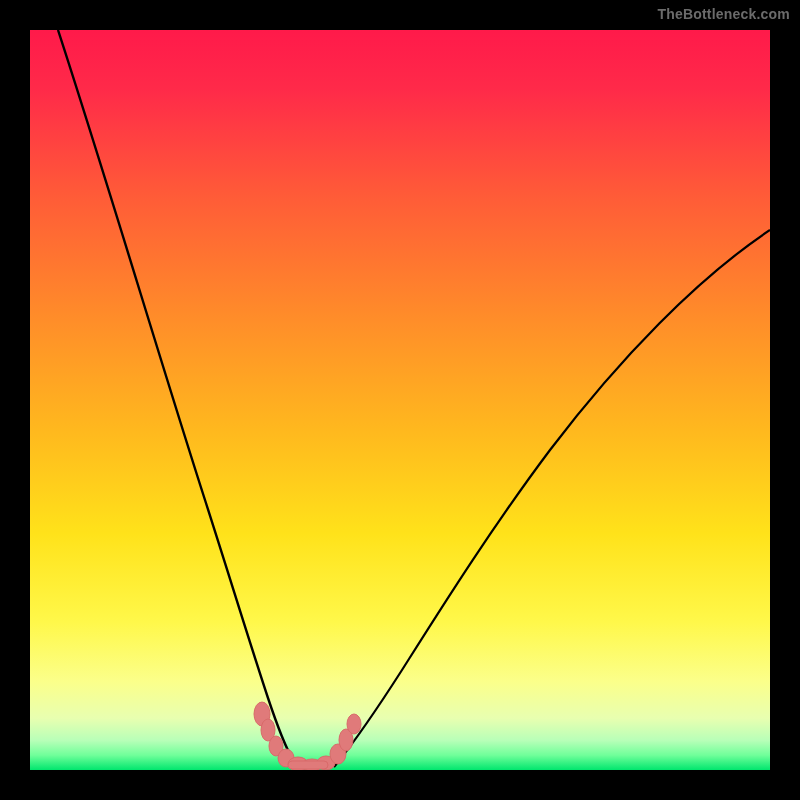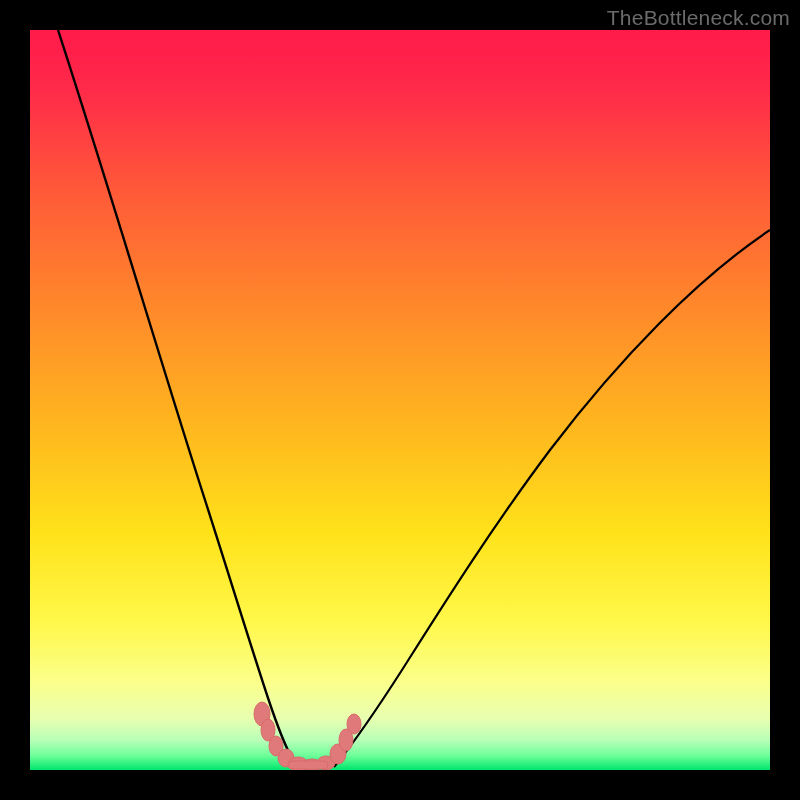--- a/index.html
+++ b/index.html
@@ -24,22 +24,22 @@
     left: 0;
     top: 0;
     width: 740px;
     height: 740px;
   }
   .watermark {
     position: absolute;
     top: 6px;
     right: 10px;
     color: #6b6b6b;
-    font-size: 21px;
-    font-weight: 400;
+    font-size: 14px;
+    font-weight: 700;
     letter-spacing: 0.2px;
   }
   svg {
     display: block;
   }
 </style>
 </head>
 <body>
 
 <div class="frame">

